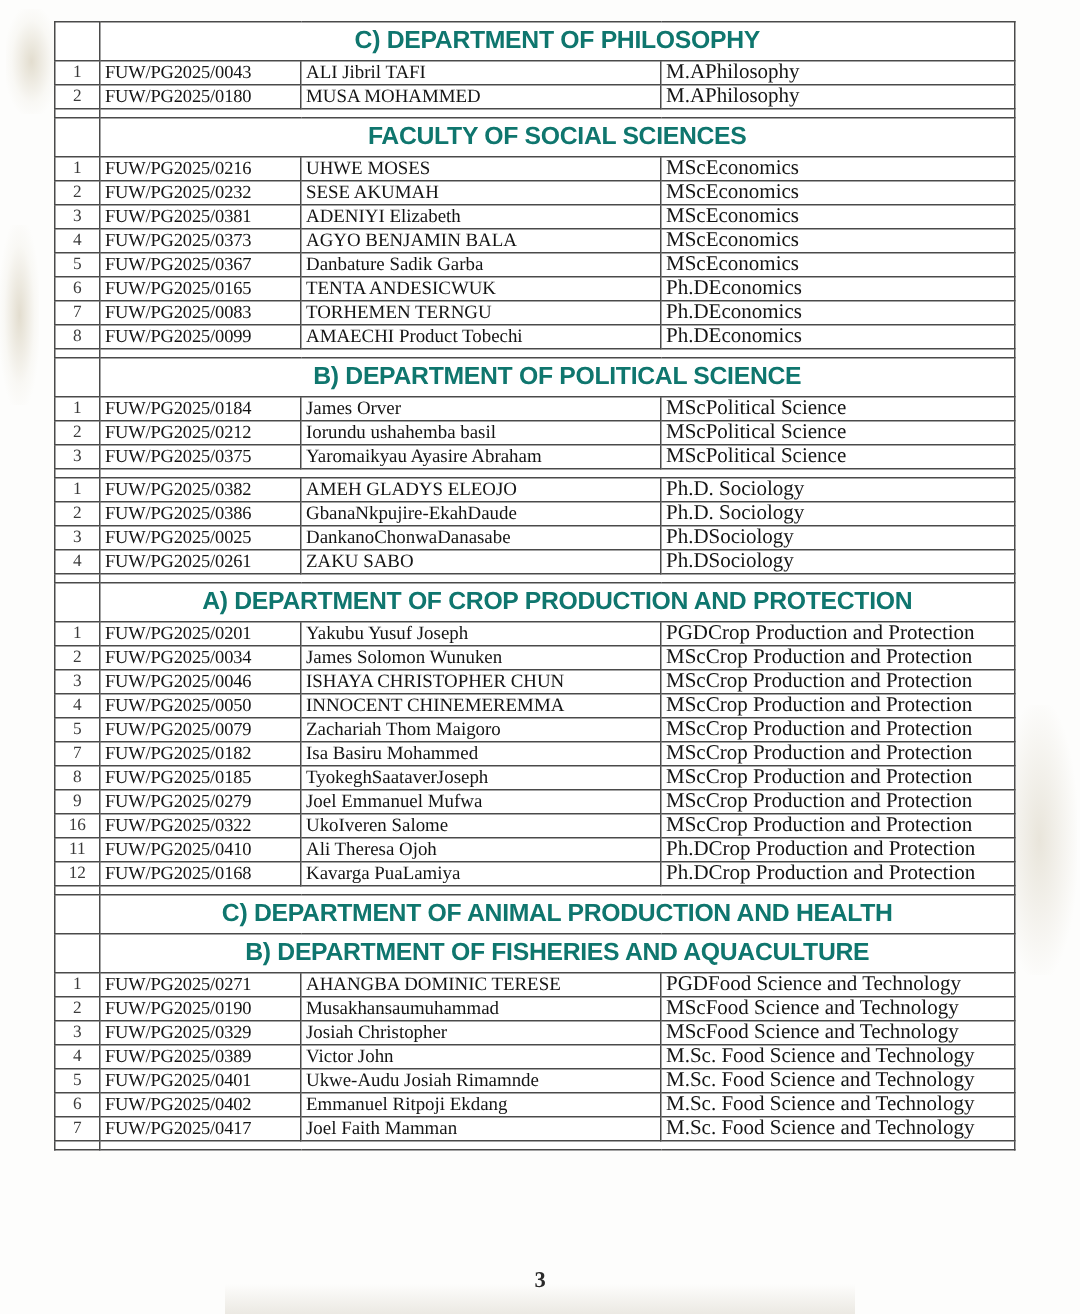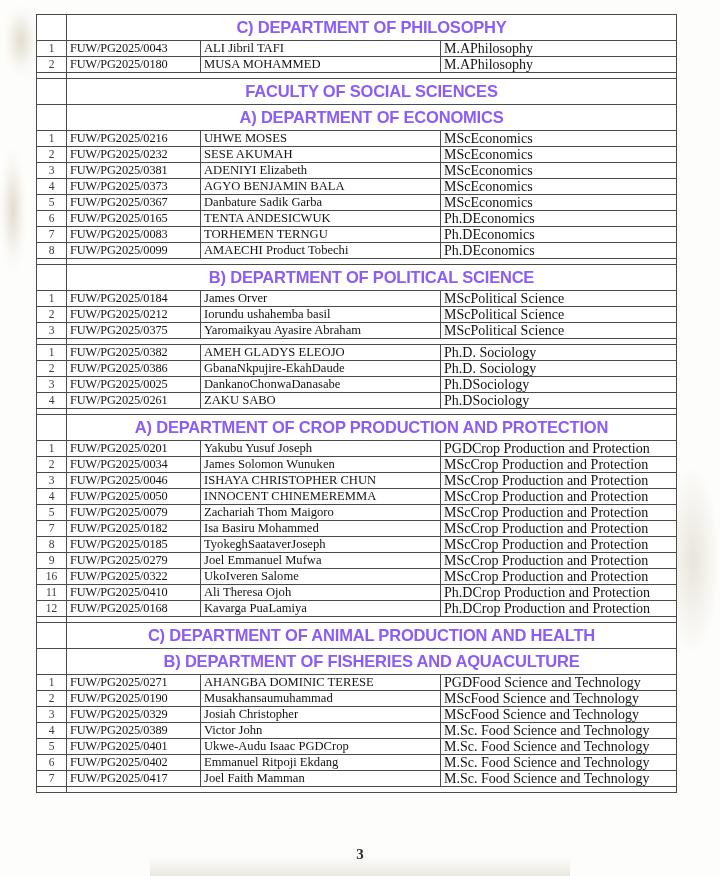--- a/index.html
+++ b/index.html
@@ -63,21 +63,21 @@
   tr.data-row td.name { font-size: 12.6px; }
   tr.data-row td.prog { font-size: 14px; }
 
   tr.faculty-row td, tr.dept-row td { height: 25px; }
   .band {
     font-family: "Liberation Sans", sans-serif;
     font-weight: bold;
     font-size: 16.5px;
     line-height: 25px;
     letter-spacing: -0.2px;
-    color: #8b5cf6;
+    color: #0f766e;
     white-space: nowrap;
   }
   .band.faculty { text-align: center; }
   .band.dept    { text-align: center; }
   td.band-cell { padding: 0 4px; }
 
   
   tr.gap-row td {
     height: 5px;
     border-left: 1px solid #4a4a4a;
@@ -138,26 +138,20 @@
         <tr class="gap-row">
           <td class="blank-sn"></td>
           <td colspan="3"></td>
         </tr>
         <tr class="faculty-row">
           <td></td>
           <td class="band-cell" colspan="3">
             <div class="band faculty">FACULTY OF SOCIAL SCIENCES</div>
           </td>
         </tr>
-        <tr class="dept-row">
-          <td></td>
-          <td class="band-cell" colspan="3">
-            <div class="band dept">A) DEPARTMENT OF ECONOMICS</div>
-          </td>
-        </tr>
         <tr class="data-row">
           <td class="sn">1</td>
           <td class="reg">FUW/PG2025/0216</td>
           <td class="name">UHWE MOSES</td>
           <td class="prog">MScEconomics</td>
         </tr>
         <tr class="data-row">
           <td class="sn">2</td>
           <td class="reg">FUW/PG2025/0232</td>
           <td class="name">SESE AKUMAH</td>
@@ -367,21 +361,21 @@
         </tr>
         <tr class="data-row">
           <td class="sn">4</td>
           <td class="reg">FUW/PG2025/0389</td>
           <td class="name">Victor John</td>
           <td class="prog">M.Sc. Food Science and Technology</td>
         </tr>
         <tr class="data-row">
           <td class="sn">5</td>
           <td class="reg">FUW/PG2025/0401</td>
-          <td class="name">Ukwe-Audu Isaac PGDCrop</td>
+          <td class="name">Ukwe-Audu Josiah Rimamnde</td>
           <td class="prog">M.Sc. Food Science and Technology</td>
         </tr>
         <tr class="data-row">
           <td class="sn">6</td>
           <td class="reg">FUW/PG2025/0402</td>
           <td class="name">Emmanuel Ritpoji Ekdang</td>
           <td class="prog">M.Sc. Food Science and Technology</td>
         </tr>
         <tr class="data-row">
           <td class="sn">7</td>

